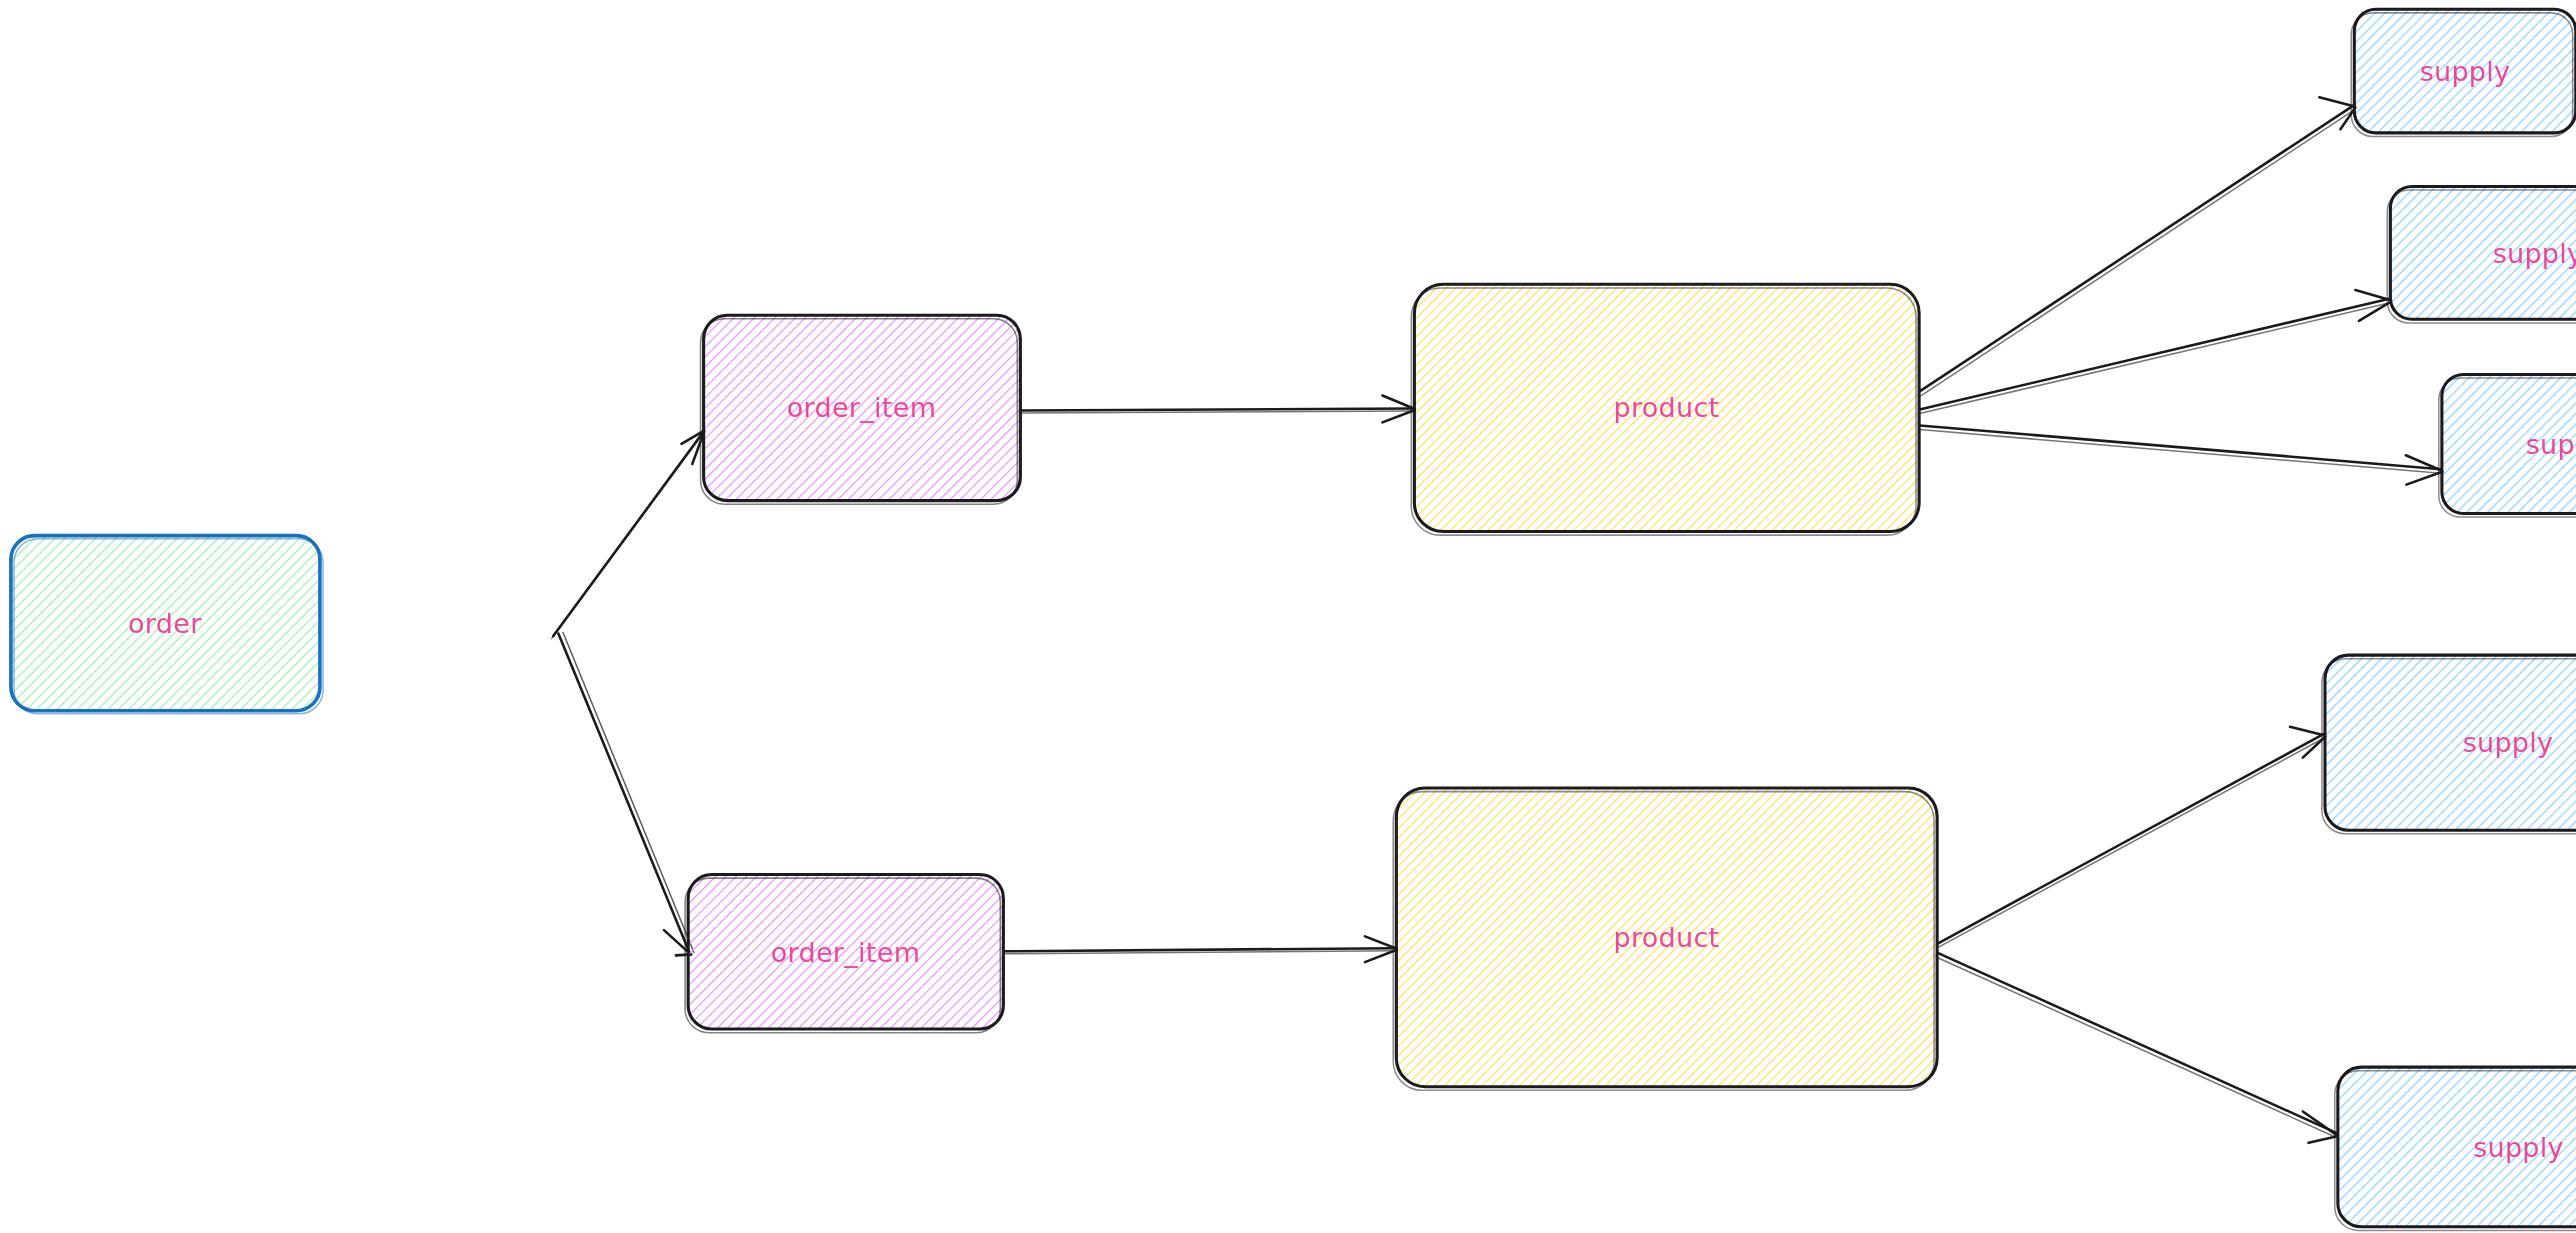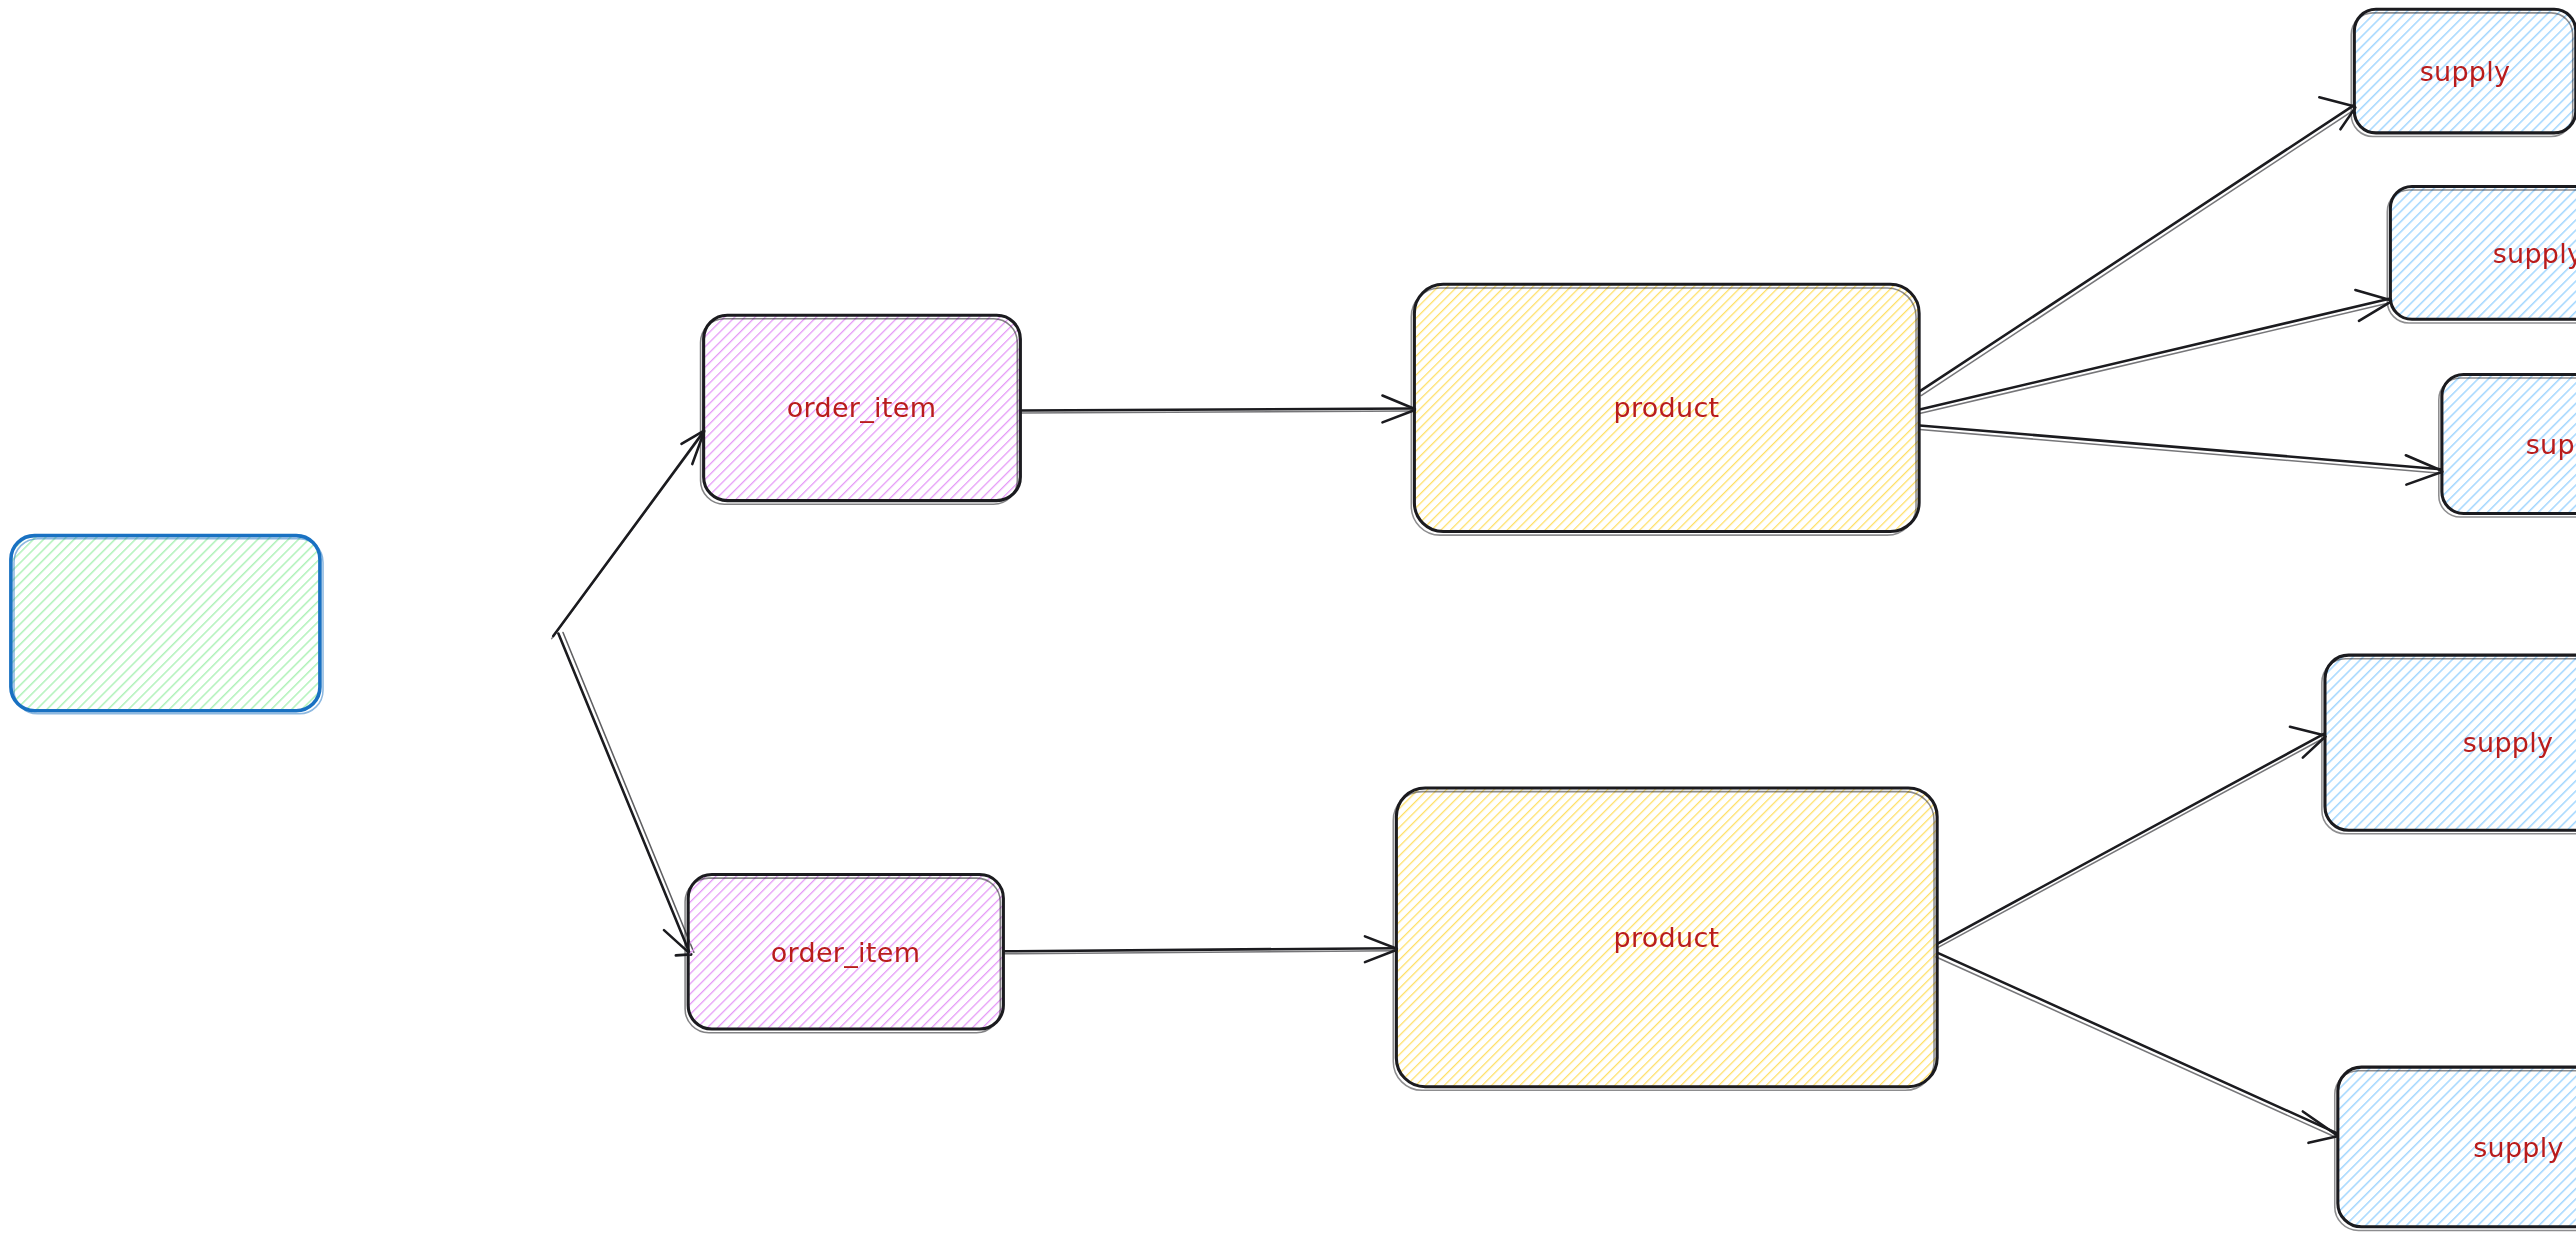--- a/index.html
+++ b/index.html
@@ -21,21 +21,21 @@
     top: 0;
     width: 2700px;
     height: 1233px;
   }
   .node-label {
     position: absolute;
     display: flex;
     align-items: center;
     justify-content: center;
     text-align: center;
-    color: #b91c1c;
+    color: #ec4899;
     font-family: "DejaVu Sans", sans-serif;
     font-size: 27px;
     font-weight: 500;
     letter-spacing: 0.3px;
     pointer-events: none;
     user-select: none;
   }
 </style>
 </head>
 <body>
@@ -171,20 +171,21 @@
         <rect x="4507" y="1279" width="710" height="340" rx="46" ry="46" fill="none" stroke="#1b1b1f" stroke-width="3" opacity="0.5"></rect>
       </g>
 
       <g>
         <rect x="4538" y="2072" width="700" height="310" rx="46" ry="46" fill="url(#hatch-blue)" stroke="#1b1b1f" stroke-width="6"></rect>
         <rect x="4532" y="2079" width="700" height="310" rx="46" ry="46" fill="none" stroke="#1b1b1f" stroke-width="3" opacity="0.5"></rect>
       </g>
     </g>
   </svg>
 
+  <div class="node-label" style="left:10.3px;  top:536px; width:309px;  height:175px;">order</div>
 
   <div class="node-label" style="left:703px;top:315px;  width:317px;  height:185px;">order_item</div>
 
   <div class="node-label" style="left:688px;top:875px; width:315px;  height:155px;">order_item</div>
 
   <div class="node-label" style="left:1414px;top:284px;  width:505px;  height:247px;">product</div>
 
   <div class="node-label" style="left:1396px;top:788px; width:541px; height:299px;">product</div>
 
   <div class="node-label" style="left:2354px;top:9.3px;   width:222px;  height:124px;">supply</div>

